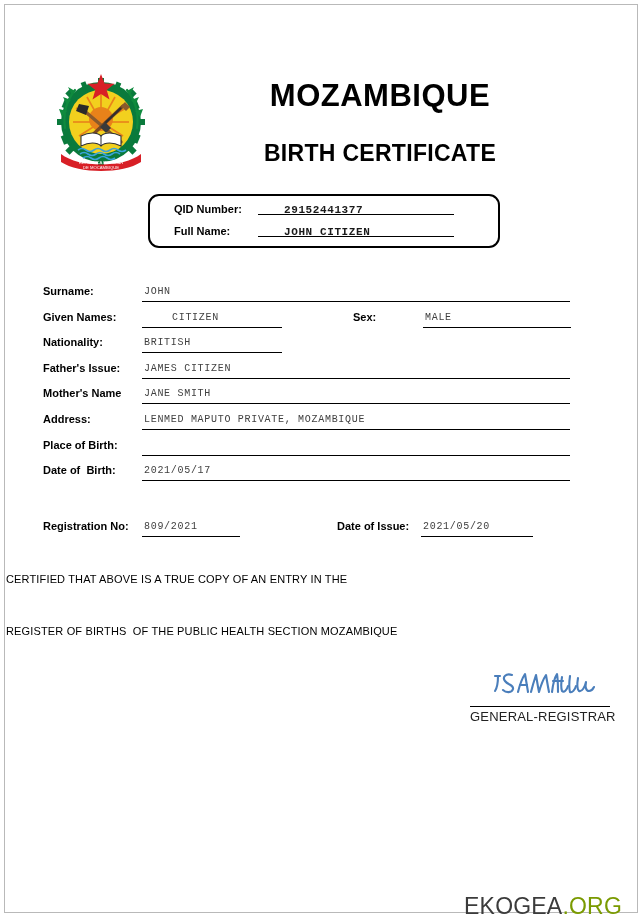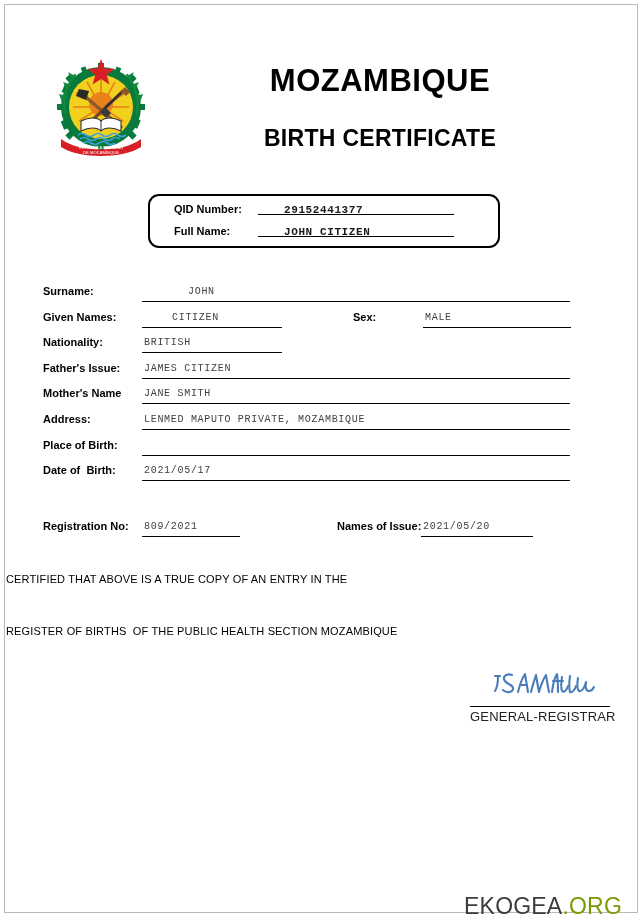--- a/index.html
+++ b/index.html
@@ -26,21 +26,21 @@
     height: 909px;
     border: 1px solid #b9b9b9;
     box-sizing: border-box;
     pointer-events: none;
   }
 
   
   .header {
     position: absolute;
     left: 0;
-    top: 45px;
+    top: 60px;
     width: 526px;
     height: 120px;
   }
   .emblem {
     position: absolute;
     left: 45px;
     top: 4px;
     width: 112px;
     height: 112px;
   }
@@ -308,21 +308,21 @@
     <div class="qid-line l1"></div>
     <div class="qid-row r2">
       <span class="qid-label">Full Name:</span>
       <span class="qid-value">JOHN CITIZEN</span>
     </div>
     <div class="qid-line l2"></div>
   </div>
 
   <div class="field" style="left:43px; top:283px; width:530px;">
     <span class="field-label">Surname:</span>
-    <span class="field-value" style="left:101px;margin-left:44px;">JOHN</span>
+    <span class="field-value" style="left:101px;">JOHN</span>
     <div class="field-line" style="left:99px; top:18px; width:428px;"></div>
   </div>
 
   <div class="field" style="left:43px; top:309px; width:530px;">
     <span class="field-label">Given Names:</span>
     <span class="field-value" style="left:101px;margin-left:28px;">CITIZEN</span>
     <div class="field-line" style="left:99px; top:18px; width:140px;"></div>
   </div>
   <div class="field" style="left:353px; top:309px; width:230px;">
     <span class="field-label">Sex:</span>
@@ -365,21 +365,21 @@
     <div class="field-line" style="left:99px; top:18px; width:428px;"></div>
   </div>
 
   <div class="field" style="left:43px; top:518px; width:230px;">
     <span class="field-label">Registration No:</span>
     <span class="field-value" style="left:101px;">809/2021</span>
     <div class="field-line" style="left:99px; top:18px; width:98px;"></div>
   </div>
 
   <div class="field" style="left:337px; top:518px; width:240px;">
-    <span class="field-label">Names of Issue:</span>
+    <span class="field-label">Date of Issue:</span>
     <span class="field-value" style="left:86px;">2021/05/20</span>
     <div class="field-line" style="left:84px; top:18px; width:112px;"></div>
   </div>
 
   <div class="certify line1">CERTIFIED THAT ABOVE IS A TRUE COPY OF AN ENTRY IN THE</div>
   <div class="certify line2">REGISTER OF BIRTHS  OF THE PUBLIC HEALTH SECTION MOZAMBIQUE</div>
 
   <div class="signature-area">
     <div class="signature-ink">
       <svg viewBox="0 0 110 32" width="110" height="32">

